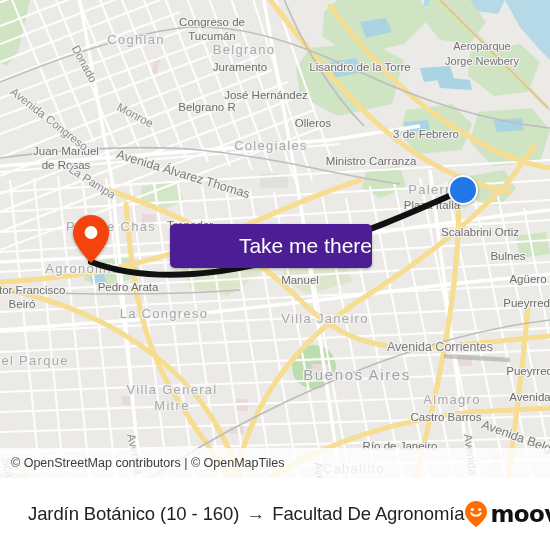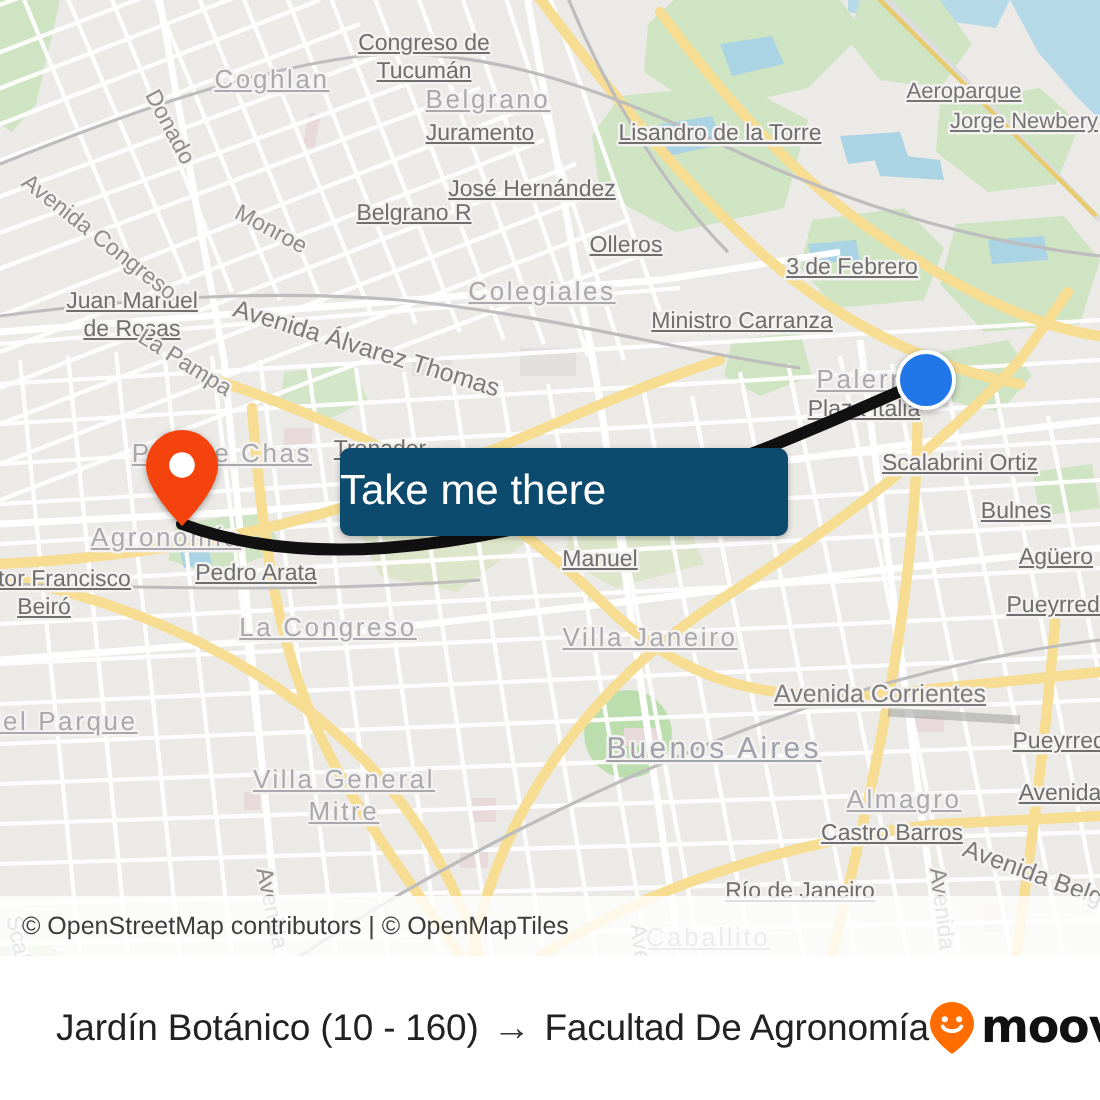--- a/index.html
+++ b/index.html
@@ -25,40 +25,40 @@
     text-shadow:
       -1.2px 0 #f3f2f0, 1.2px 0 #f3f2f0, 0 -1.2px #f3f2f0, 0 1.2px #f3f2f0,
       -1px -1px #f3f2f0, 1px -1px #f3f2f0, -1px 1px #f3f2f0, 1px 1px #f3f2f0;
   }
   .lbl-place{font-size:11.5px;color:#6e6e6e;}
   .lbl-place2{font-size:11px;color:#757575;}
   .lbl-area{font-size:13px;color:#a9a9ad;letter-spacing:1.3px;}
   .lbl-area-lg{font-size:15px;color:#a0a2ab;letter-spacing:1.6px;}
   .lbl-road{font-size:11.5px;color:#8d8d8d;}
   .lbl-road-b{font-size:12.5px;color:#7c7c7c;}
-  .ctr{transform:translateX(-50%);text-decoration:underline;}
+  .ctr{transform:translateX(-50%);}
 
   
   .pin{
     position:absolute;width:38px;height:50px;
     transform:translate(-50%,-100%);
     filter:drop-shadow(0 1px 1.5px rgba(0,0,0,.35));
   }
   .enddot{
     position:absolute;width:26px;height:26px;border-radius:50%;
     background:#2176e8;border:2.5px solid #ffffff;
     transform:translate(-50%,-50%);
     box-shadow:0 1px 3px rgba(0,0,0,.35);
   }
 
   
   .cta{
-    position:absolute;left:170px;top:224px;width:224px;height:44px;
-    background:#0c4a6e;border-radius:5px;border:none;
-    color:#ffffff;font-size:21px;line-height:44px;text-align:left;
+    position:absolute;left:170px;top:224px;width:202px;height:44px;
+    background:#4c1d95;border-radius:5px;border:none;
+    color:#ffffff;font-size:21px;line-height:44px;text-align:right;
     font-family:"Liberation Sans","DejaVu Sans",sans-serif;
     cursor:pointer;padding:0;
     box-shadow:0 1px 3px rgba(0,0,0,.28);
   }
 
   
   .attrib{
     position:absolute;left:0;bottom:0;width:550px;height:30px;
     background:rgba(255,255,255,.78);
     display:flex;align-items:center;
@@ -270,21 +270,21 @@
         </g>
       </g>
     </svg>
 
     <div id="label-layer">
         <div class="maplabel lbl-place ctr" style="left: 212px; top: 16px;">Congreso de</div>
         <div class="maplabel lbl-place ctr" style="left: 212px; top: 30px;">Tucumán</div>
         <div class="maplabel lbl-area ctr" style="left: 136px; top: 32px;">Coghlan</div>
         <div class="maplabel lbl-area ctr" style="left: 244px; top: 42px;">Belgrano</div>
         <div class="maplabel lbl-place2 ctr" style="left: 482px; top: 40px;">Aeroparque</div>
-        <div class="maplabel lbl-place2 ctr" style="left: 482px; top: 55px; margin-left: 30px;">Jorge Newbery</div>
+        <div class="maplabel lbl-place2 ctr" style="left: 482px; top: 55px;">Jorge Newbery</div>
         <div class="maplabel lbl-place ctr" style="left: 240px; top: 61px;">Juramento</div>
         <div class="maplabel lbl-place ctr" style="left: 360px; top: 61px;">Lisandro de la Torre</div>
         <div class="maplabel lbl-place ctr" style="left: 266px; top: 89px;">José Hernández</div>
         <div class="maplabel lbl-place ctr" style="left: 313px; top: 117px;">Olleros</div>
         <div class="maplabel lbl-place ctr" style="left: 426px; top: 128px;">3 de Febrero</div>
         <div class="maplabel lbl-place ctr" style="left: 207px; top: 101px;">Belgrano R</div>
         <div class="maplabel lbl-area ctr" style="left: 271px; top: 138px;">Colegiales</div>
         <div class="maplabel lbl-place ctr" style="left: 371px; top: 155px;">Ministro Carranza</div>
         <div class="maplabel lbl-area ctr" style="left: 437px; top: 182px;">Palermo</div>
         <div class="maplabel lbl-place ctr" style="left: 432px; top: 199px;">Plaza Italia</div>

